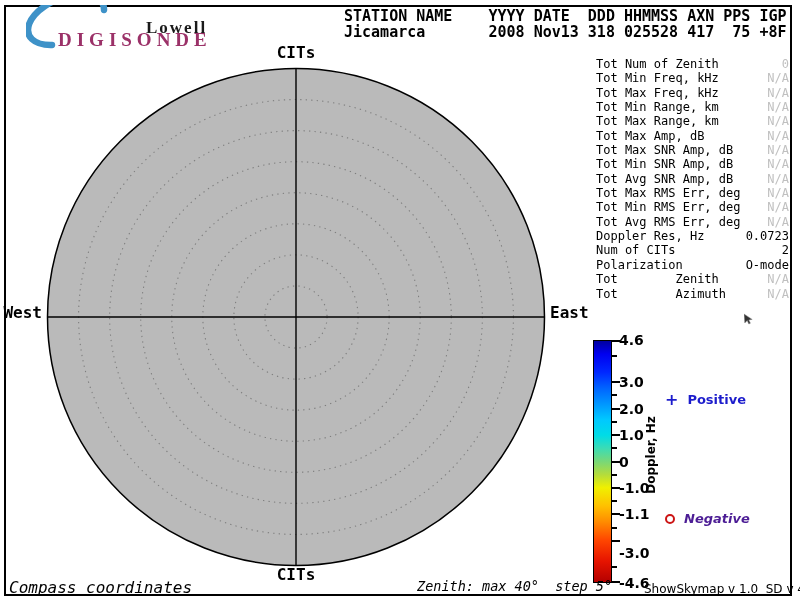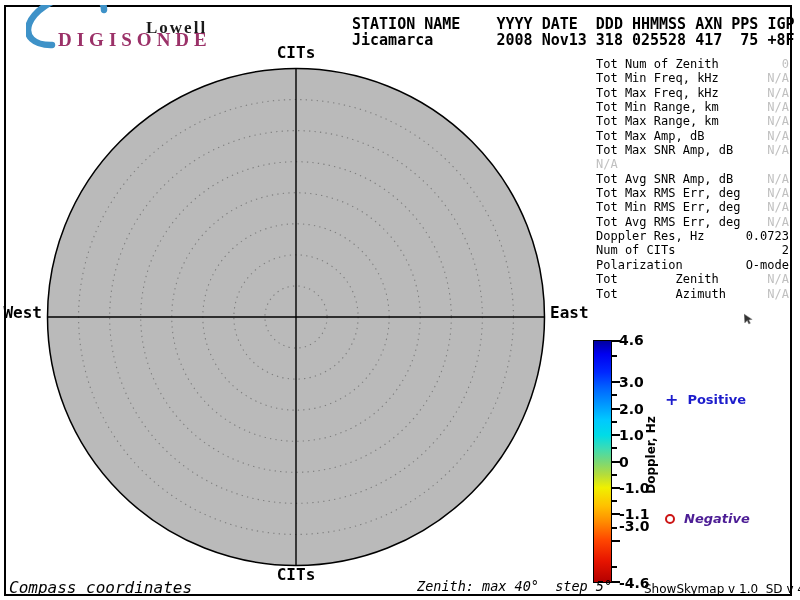--- a/index.html
+++ b/index.html
@@ -11,21 +11,21 @@
 
   .frame { left:4px; top:5px; width:788px; height:591px; border:2px solid #000; box-sizing:border-box; }
 
   
   .logo-lowell { left:146px; top:18px; font-family:"Liberation Serif", serif; font-weight:bold;
                  font-size:17px; color:#1a1a1a; letter-spacing:2px; }
   .logo-digisonde { left:58px; top:29px; font-family:"Liberation Serif", serif; font-weight:bold;
                  font-size:19px; color:#9b3168; letter-spacing:5px; }
 
   
-  pre.hdr { margin:8px; position:absolute; left:344px; white-space:pre;
+  pre.hdr { margin:0; position:absolute; left:344px; white-space:pre;
             font-family:"DejaVu Sans Mono", monospace; font-weight:bold;
             font-size:15px; line-height:16px; color:#000; }
 
   
   .compass-label { font-family:"DejaVu Sans Mono", monospace; font-weight:bold; font-size:16px; color:#000; }
   .north, .south { left:46px; width:500px; text-align:center; }
   .north { top:43px; } .south { top:565px; }
   .west { left:0px; width:42px; text-align:right; top:303px; }
   .east { left:550px; top:303px; }
 
@@ -117,20 +117,21 @@
     </div>
     <div class="stat-row">
       <span class="lbl">Tot Max Amp, dB</span>
       <span class="val muted">N/A</span>
     </div>
     <div class="stat-row">
       <span class="lbl">Tot Max SNR Amp, dB</span>
       <span class="val muted">N/A</span>
     </div>
     <div class="stat-row">
+      <span class="lbl">Tot Min SNR Amp, dB</span>
       <span class="val muted">N/A</span>
     </div>
     <div class="stat-row">
       <span class="lbl">Tot Avg SNR Amp, dB</span>
       <span class="val muted">N/A</span>
     </div>
     <div class="stat-row">
       <span class="lbl">Tot Max RMS Err, deg</span>
       <span class="val muted">N/A</span>
     </div>
@@ -186,21 +187,21 @@
     <div class="cb-ticklabel" style="top: 60.6739px;">2.0</div>
     <div class="cb-tick major" style="top: 94.087px;"></div>
     <div class="cb-ticklabel" style="top: 87.087px;">1.0</div>
     <div class="cb-tick major" style="top: 120.5px;"></div>
     <div class="cb-ticklabel" style="top: 113.5px;">0</div>
     <div class="cb-tick major" style="top: 146.913px;"></div>
     <div class="cb-ticklabel" style="top: 139.913px;">-1.0</div>
     <div class="cb-tick major" style="top: 173.326px;"></div>
     <div class="cb-ticklabel" style="top: 166.326px;">-1.1</div>
     <div class="cb-tick major" style="top: 199.739px;"></div>
-    <div class="cb-ticklabel" style="top: 178px;">-3.0</div>
+    <div class="cb-ticklabel" style="top: 205px;">-3.0</div>
     <div class="cb-tick major" style="top: 241px;"></div>
     <div class="cb-ticklabel" style="top: 235px;">-4.6</div>
   </div>
 <div class="abs cb-title">Doppler, Hz</div>
 
 <div id="legend-pos" class="abs legend-row legend-positive" style="color: rgb(28, 28, 204);">
   <span class="plus-marker">+</span>
   <span>Positive</span>
 </div>
 <div id="legend-neg" class="abs legend-row legend-negative" style="color: #4c1d95; font-style: italic;">

